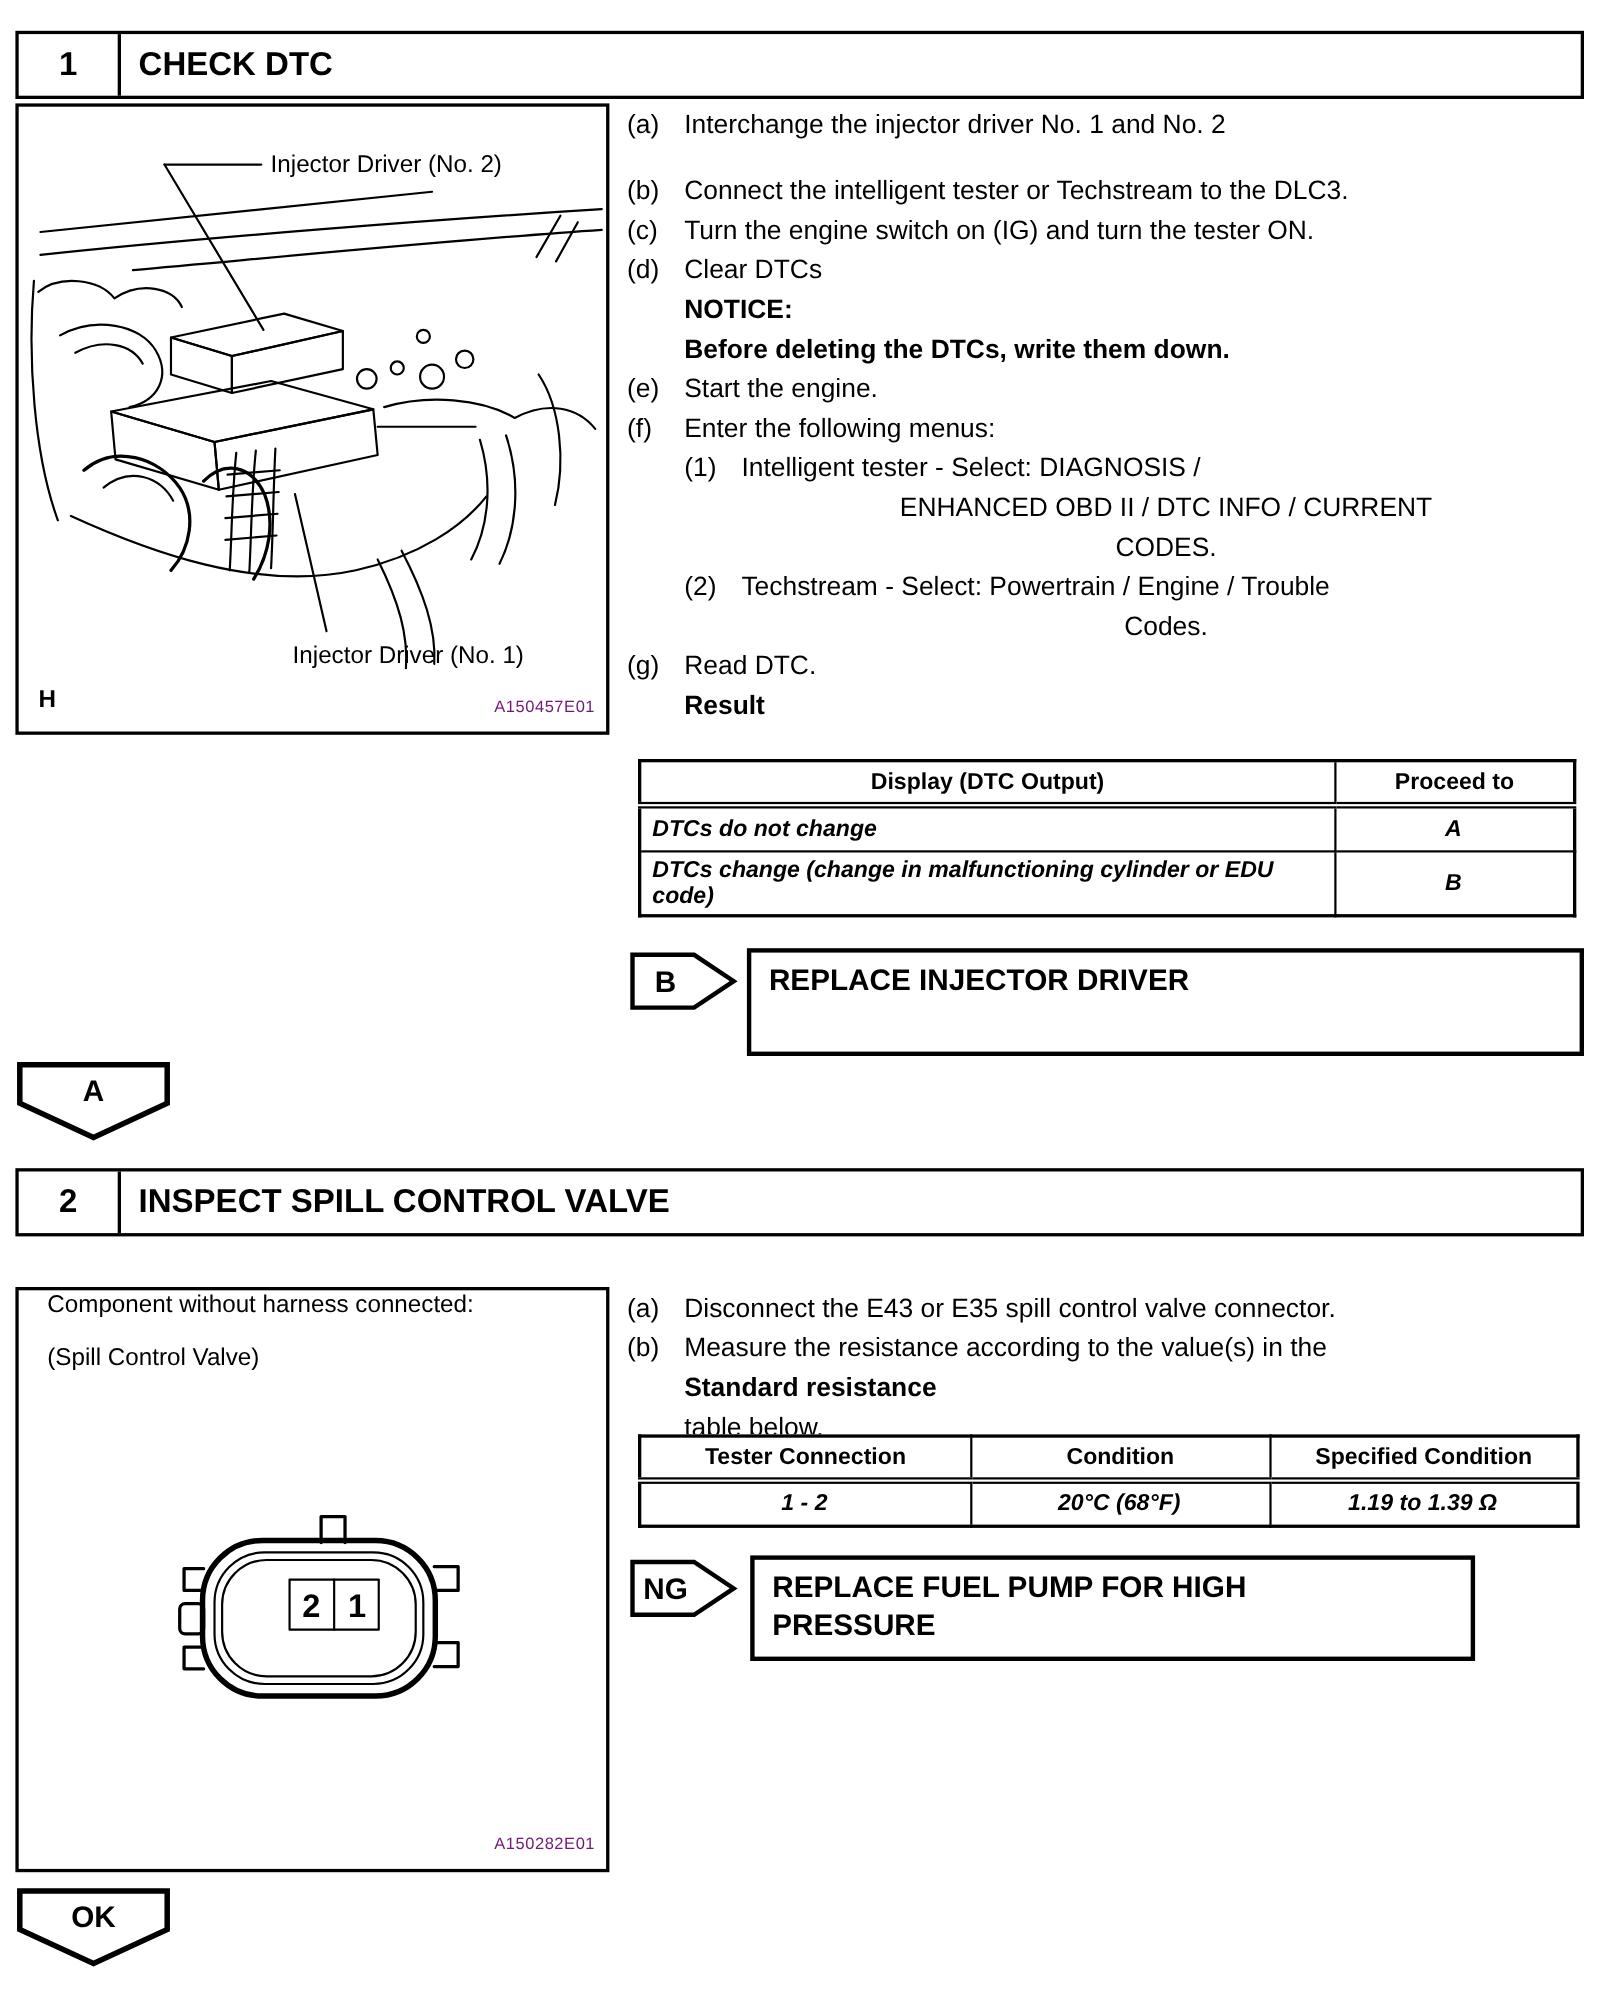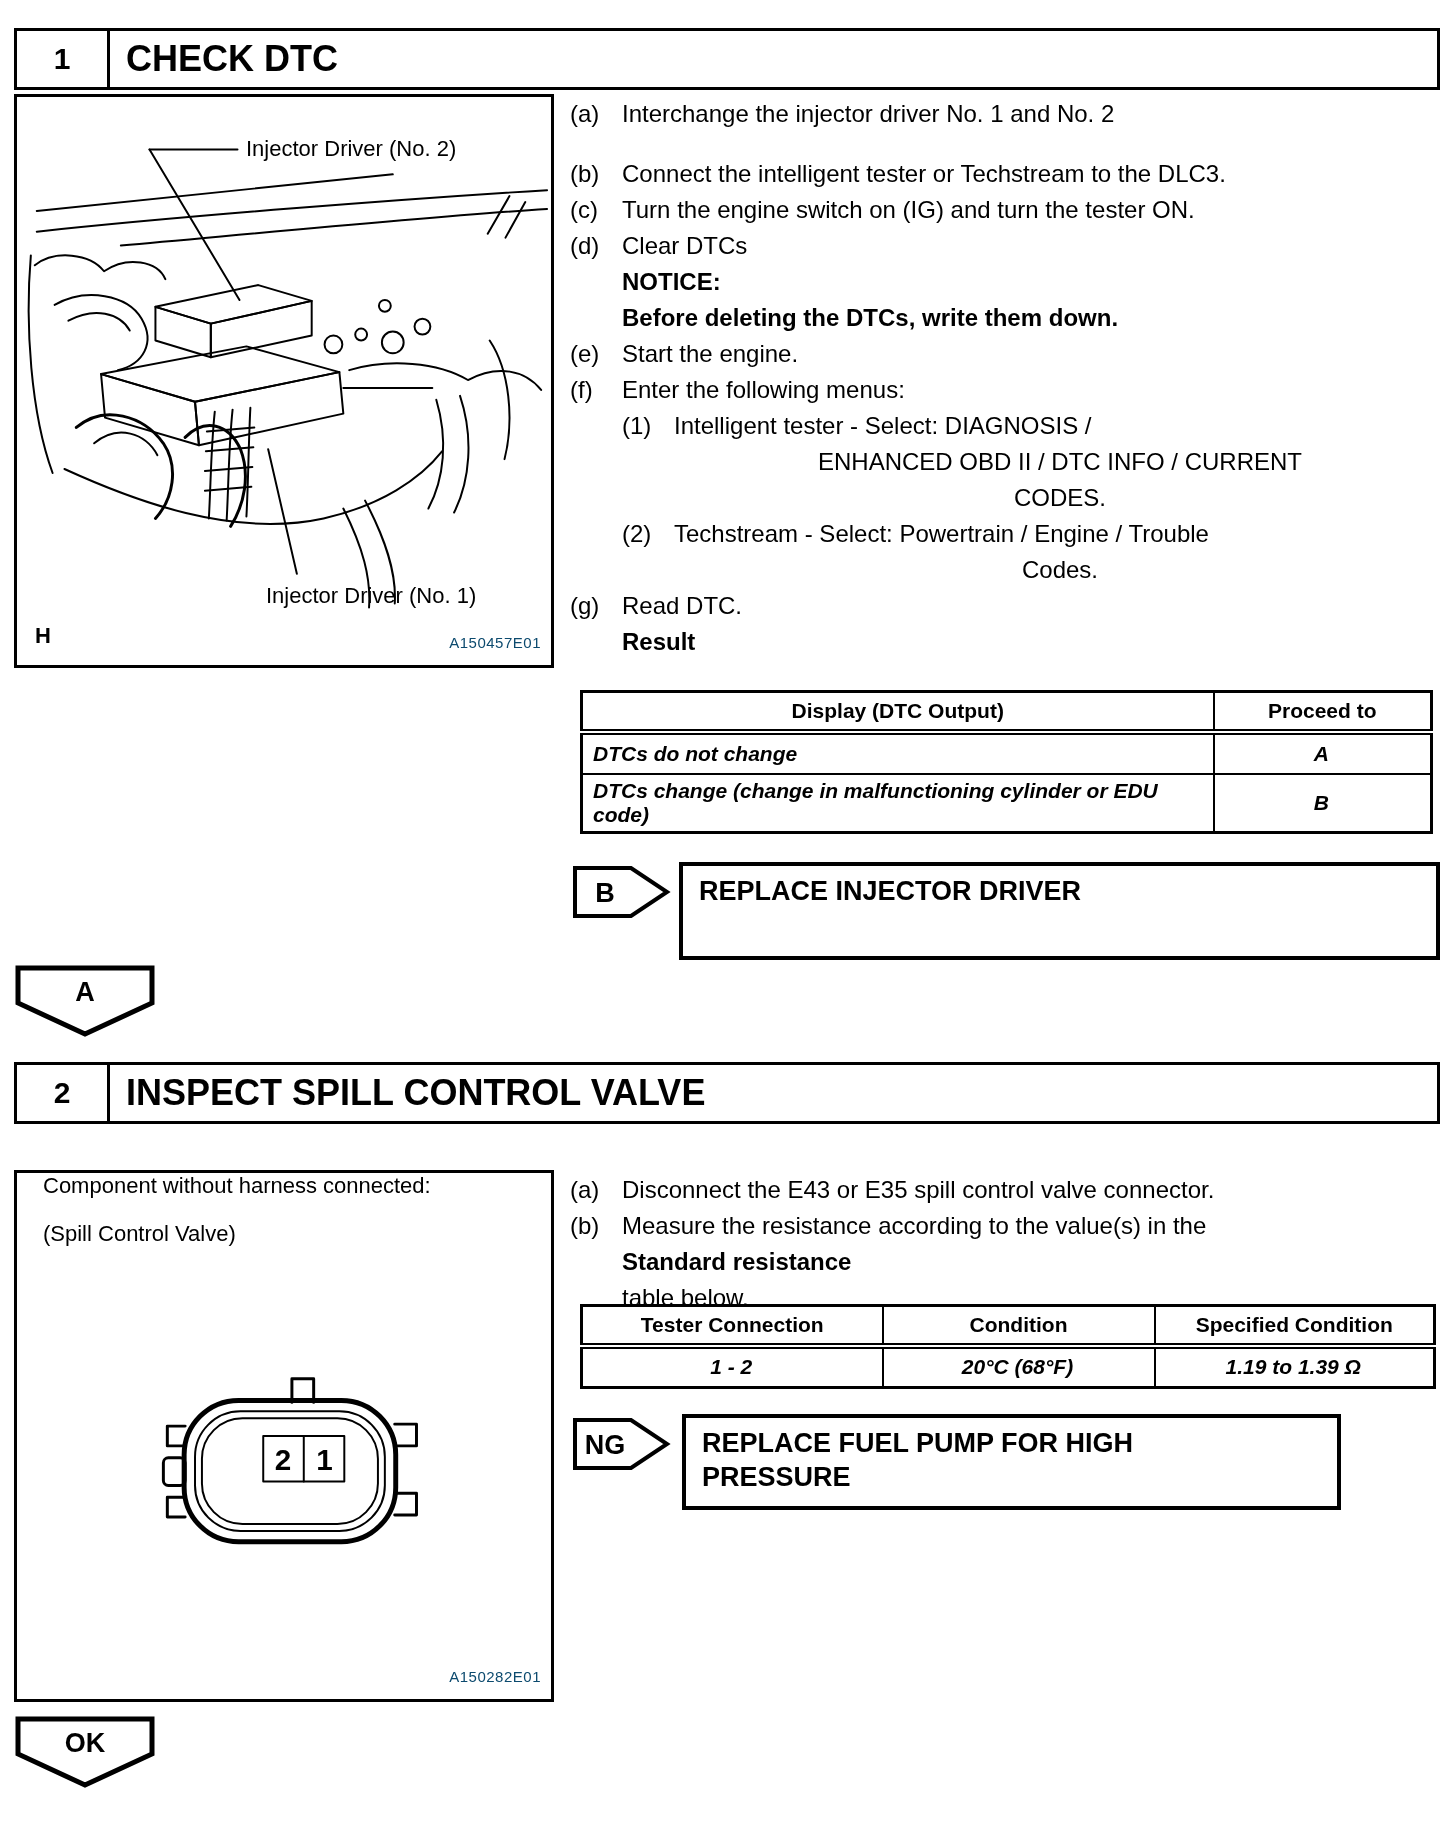--- a/index.html
+++ b/index.html
@@ -4,30 +4,30 @@
 <style>
   html,body{margin:0;padding:0;background:#fff;}
   .page{position:relative;width:1456px;height:1832px;background:#fff;color:#000;
         font-family:"Liberation Sans",sans-serif;overflow:hidden;}
 
   
   .step-header{position:absolute;left:14px;width:1426px;height:62px;border:3px solid #000;
                box-sizing:border-box;display:flex;background:#fff;}
   .step-num{width:90px;border-right:3px solid #000;display:flex;align-items:center;
             justify-content:center;font-weight:bold;font-size:30px;}
-  .step-title{display:flex;align-items:center;padding-left:16px;font-weight:bold;font-size:36px;}
+  .step-title{display:flex;align-items:center;padding-left:16px;font-weight:bold;font-size:30px;}
 
   
   .figure{position:absolute;left:14px;width:540px;border:3px solid #000;box-sizing:border-box;background:#fff;}
   .fig-svg{position:absolute;left:0;top:0;width:100%;height:100%;}
   .fig-svg path,.fig-svg rect,.fig-svg circle,.fig-svg line{stroke:#000;fill:none;}
   .fig-label{position:absolute;font-size:22px;white-space:nowrap;}
   .fig-caption{position:absolute;left:26px;font-size:22px;white-space:nowrap;}
   .fig-mark{position:absolute;left:18px;bottom:16px;font-weight:bold;font-size:22px;}
-  .fig-code{position:absolute;right:10px;bottom:14px;font-size:15px;color:#0c4a6e;letter-spacing:.5px;}
+  .fig-code{position:absolute;right:10px;bottom:14px;font-size:15px;color:#701a75;letter-spacing:.5px;}
   .fig-svg text.pin{font-family:"Liberation Sans",sans-serif;font-size:30px;font-weight:bold;
                     fill:#000;stroke:none;text-anchor:middle;}
 
   
   .instr{position:absolute;left:570px;width:876px;}
   .iline{position:relative;padding-left:52px;font-size:24px;line-height:36px;}
   .iline .im{position:absolute;left:0;top:0;}
   .iline.gap{margin-bottom:24px;}
   .iline.l2{padding-left:104px;}
   .iline.l2 .im{left:52px;}

